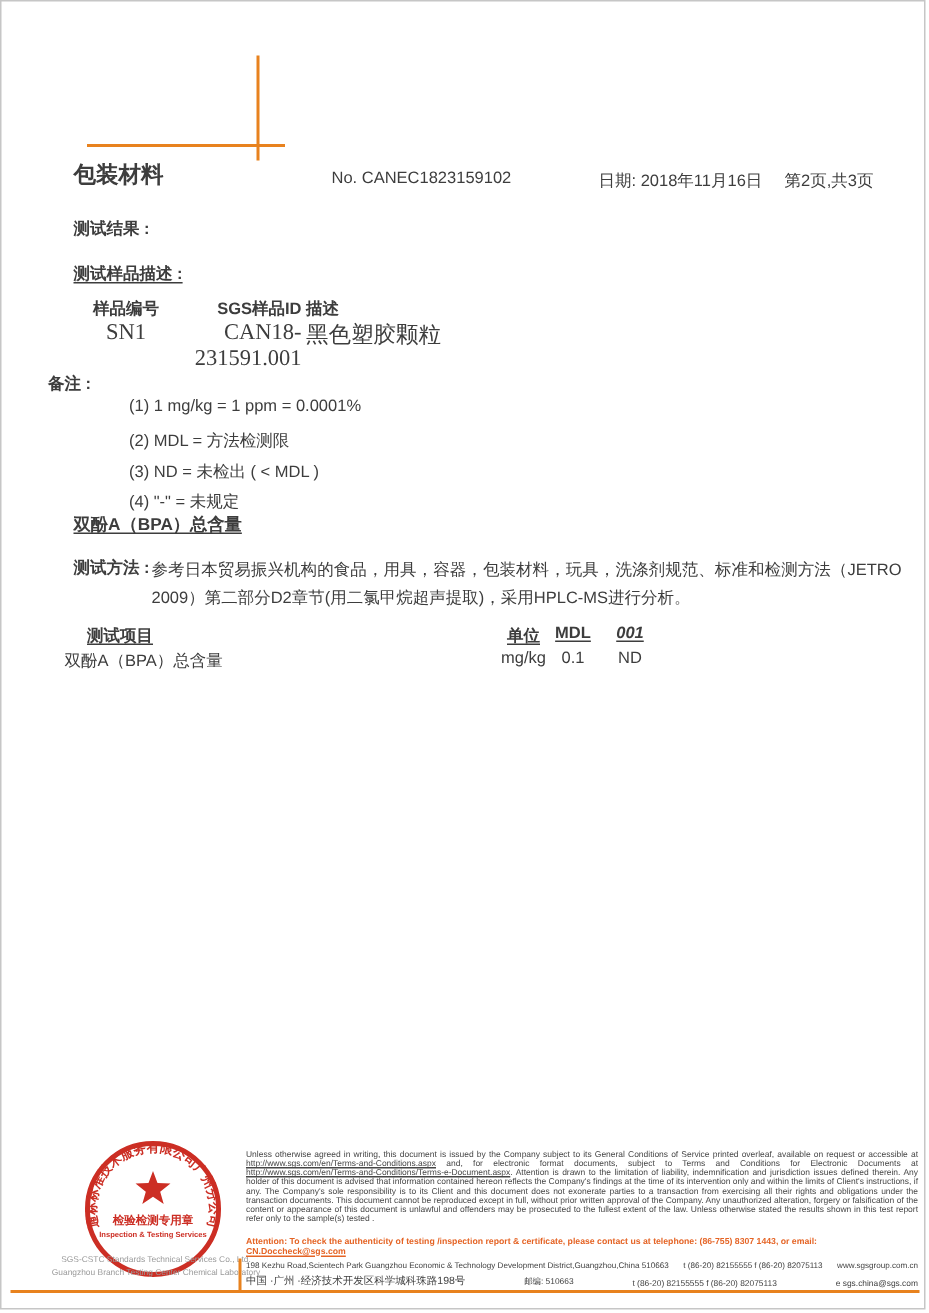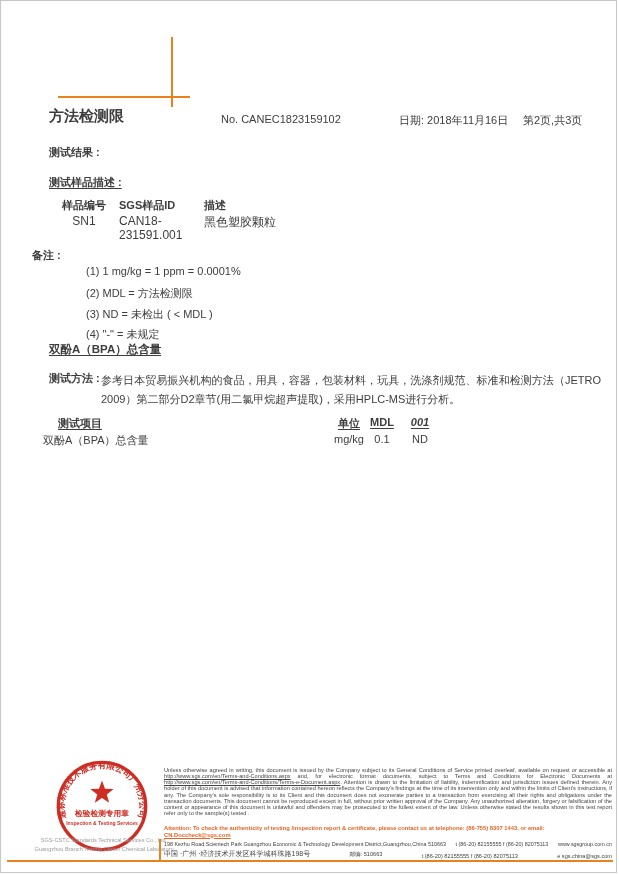--- a/index.html
+++ b/index.html
@@ -24,24 +24,24 @@
   .doc-title{left:48px;top:106px;font-size:15px;font-weight:bold;}
   .report-no{left:220px;top:112px;font-size:11px;}
   .date-label{left:398px;top:112px;font-size:11px;}
   .page-info{left:522px;top:112px;font-size:11px;}
   .sec-label{font-size:11px;font-weight:bold;}
   .u{text-decoration:underline;text-underline-offset:2px;}
   .results-label{left:48px;top:144px;}
   .sample-heading{left:48px;top:174px;}
   
   .st-c1{left:48px;width:70px;text-align:center;}
-  .st-c2{left:118px;width:82px;text-align:left;}
+  .st-c2{left:118px;width:82px;text-align:right;}
   .st-c3{left:203px;}
   .st-head{top:197px;font-size:11px;font-weight:bold;}
-  .st-row{top:213px;font-size:12px;}
+  .st-row{top:213px;font-size:15px;font-family:Liberation Serif, serif;}
   .notes-label{left:31px;top:247px;}
   .note{left:85px;font-size:11px;}
   .bpa-heading{left:48px;top:341px;font-size:11.5px;}
   .method-label{left:48px;top:370px;}
   .method-text{left:100px;top:370px;width:500px;font-size:11px;line-height:18.5px;text-align:justify;}
   
   .rt-head{top:415px;font-size:11px;font-weight:bold;}
   .rt-row{top:432px;font-size:11px;}
   .rt-item-h{left:57px;}
   .rt-unit{left:328px;width:40px;text-align:center;}
@@ -65,21 +65,21 @@
   .member-line{left:0;top:863px;width:538px;text-align:right;font-size:7.5px;color:#3f3f3f;}
 </style>
 </head>
 <body>
 
 <div class="page">
 
   <div class="abs logo-hline"></div>
   <div class="abs logo-vline"></div>
 
-  <div class="abs doc-title">方法检测限</div>
+  <div class="abs doc-title">包装材料</div>
   <div class="abs report-no">No. CANEC1823159102</div>
   <div class="abs date-label">日期: 2018年11月16日</div>
   <div class="abs page-info">第2页,共3页</div>
 
   <div class="abs sec-label results-label">测试结果 :</div>
 
   <div class="abs sec-label u sample-heading">测试样品描述 :</div>
   <div class="abs st-head st-c1">样品编号</div>
   <div class="abs st-head st-c2">SGS样品ID</div>
   <div class="abs st-head st-c3">描述</div>

